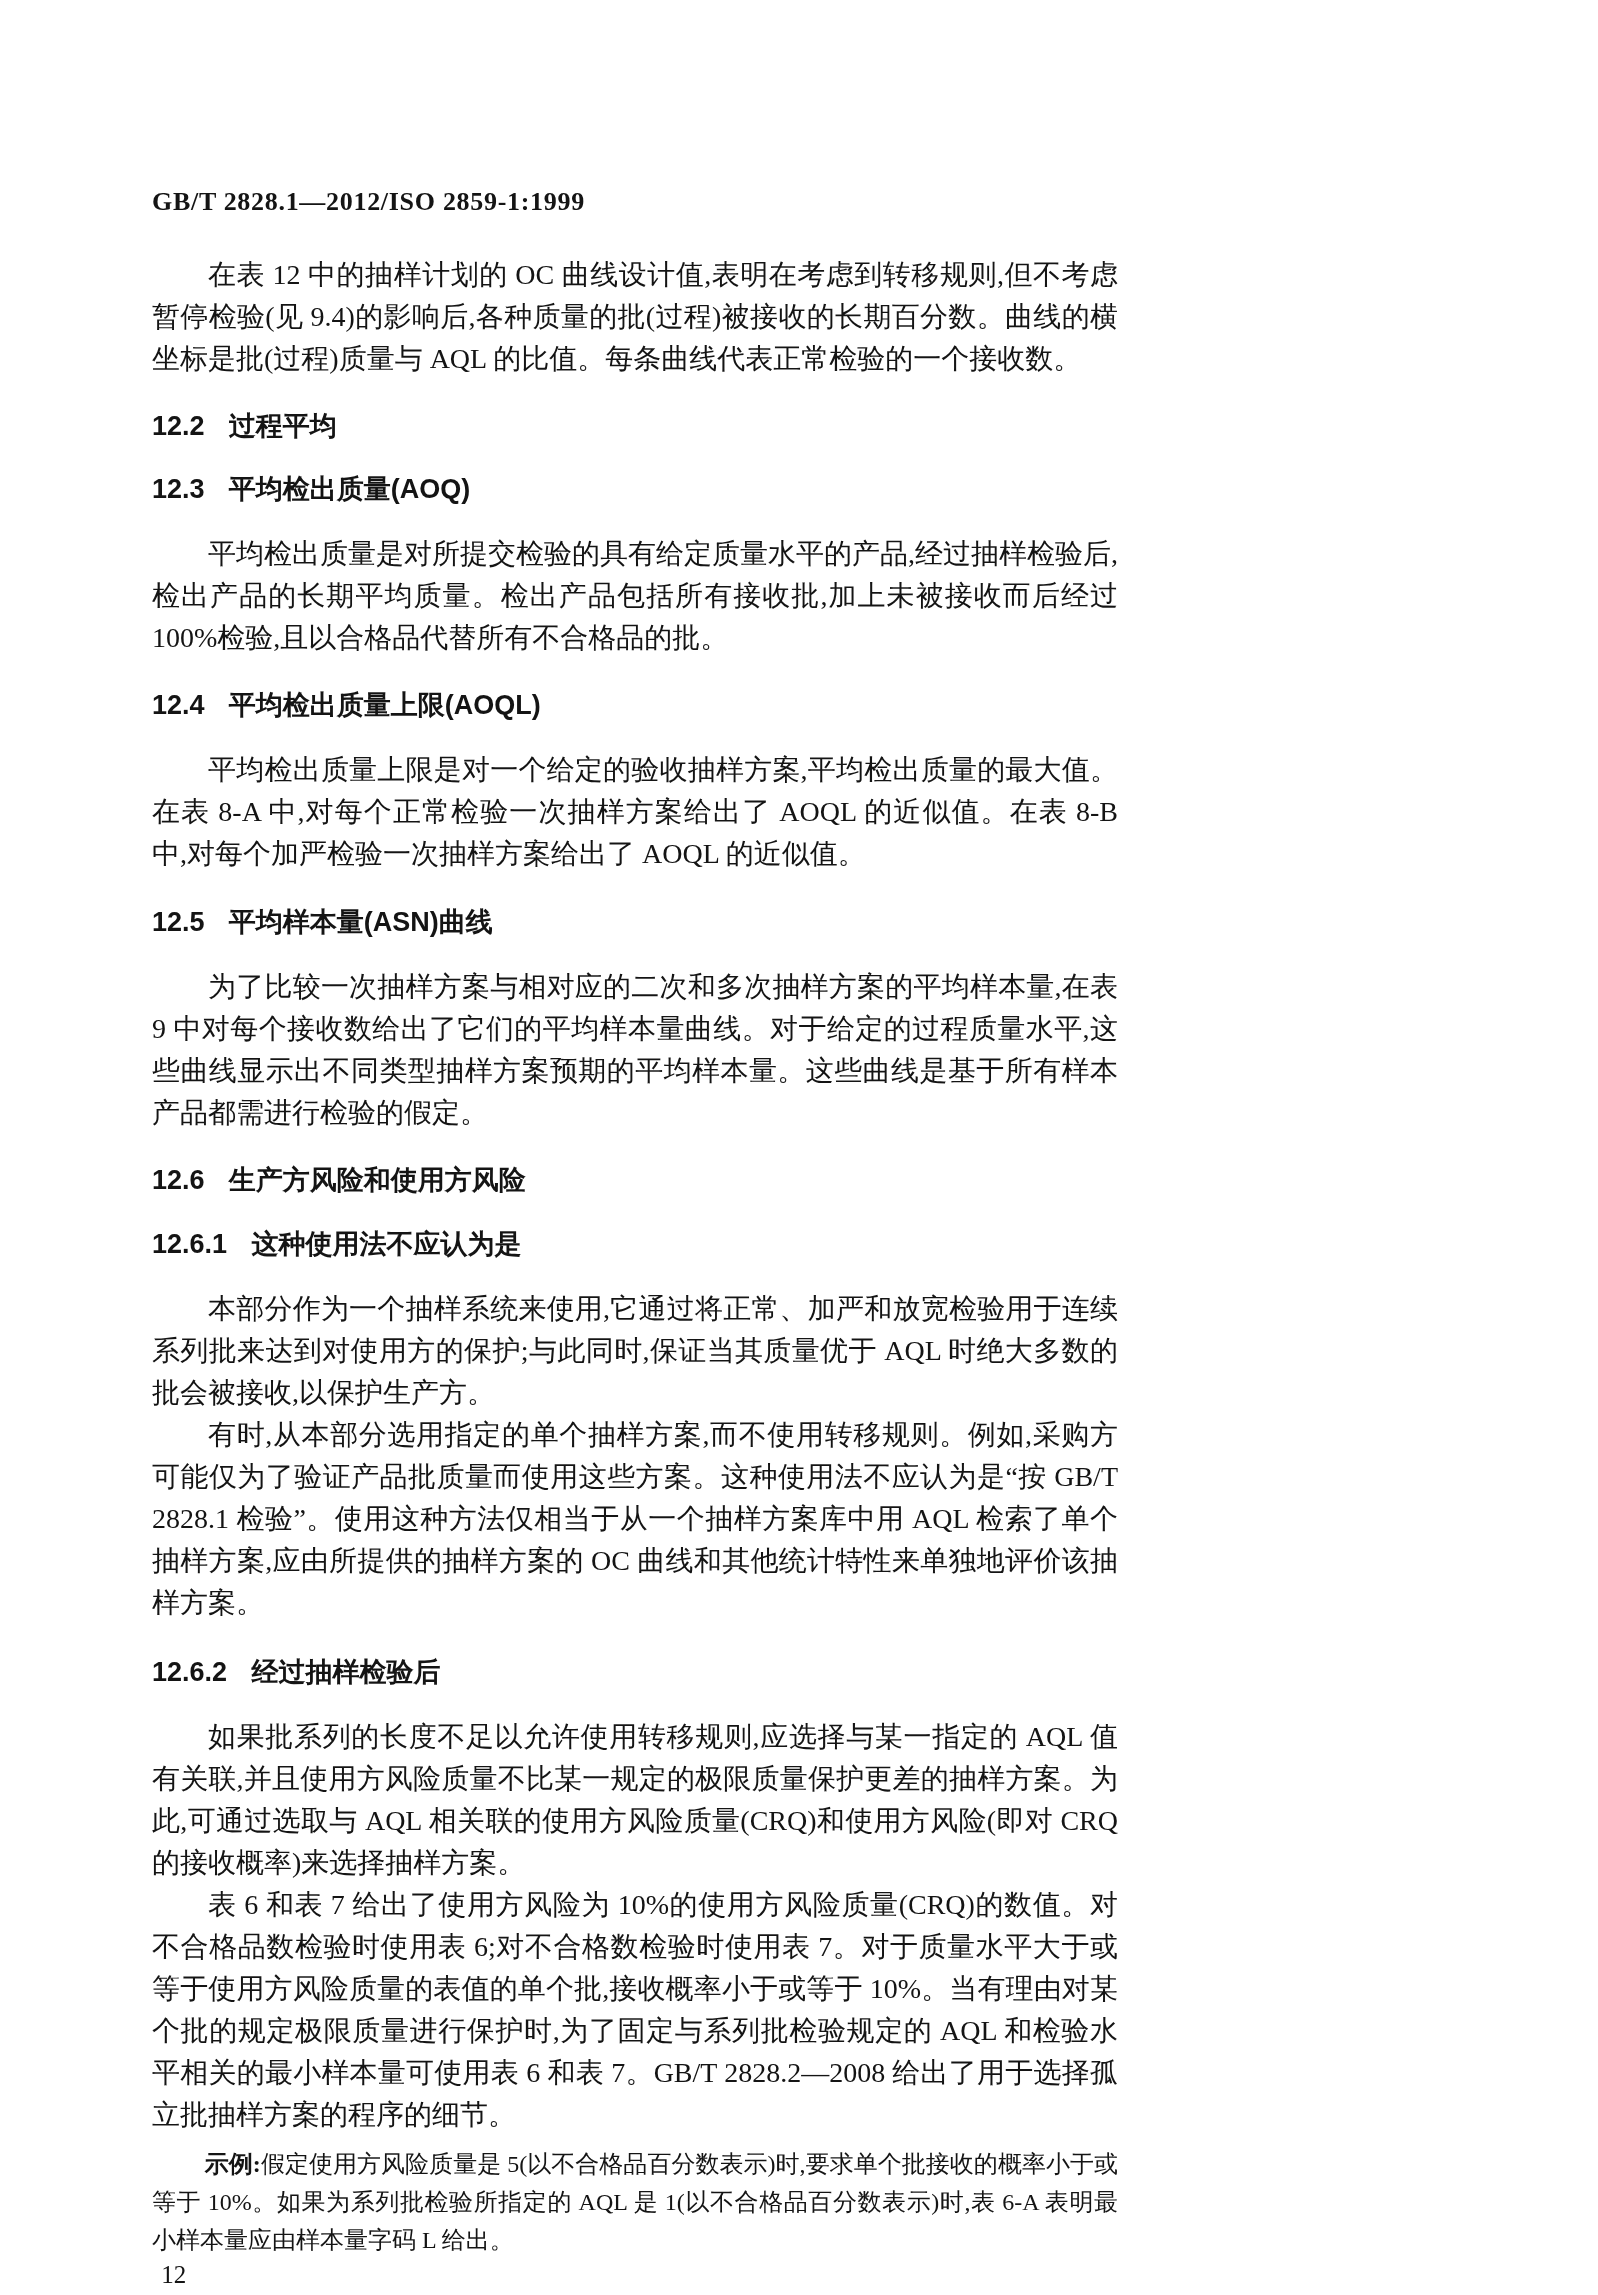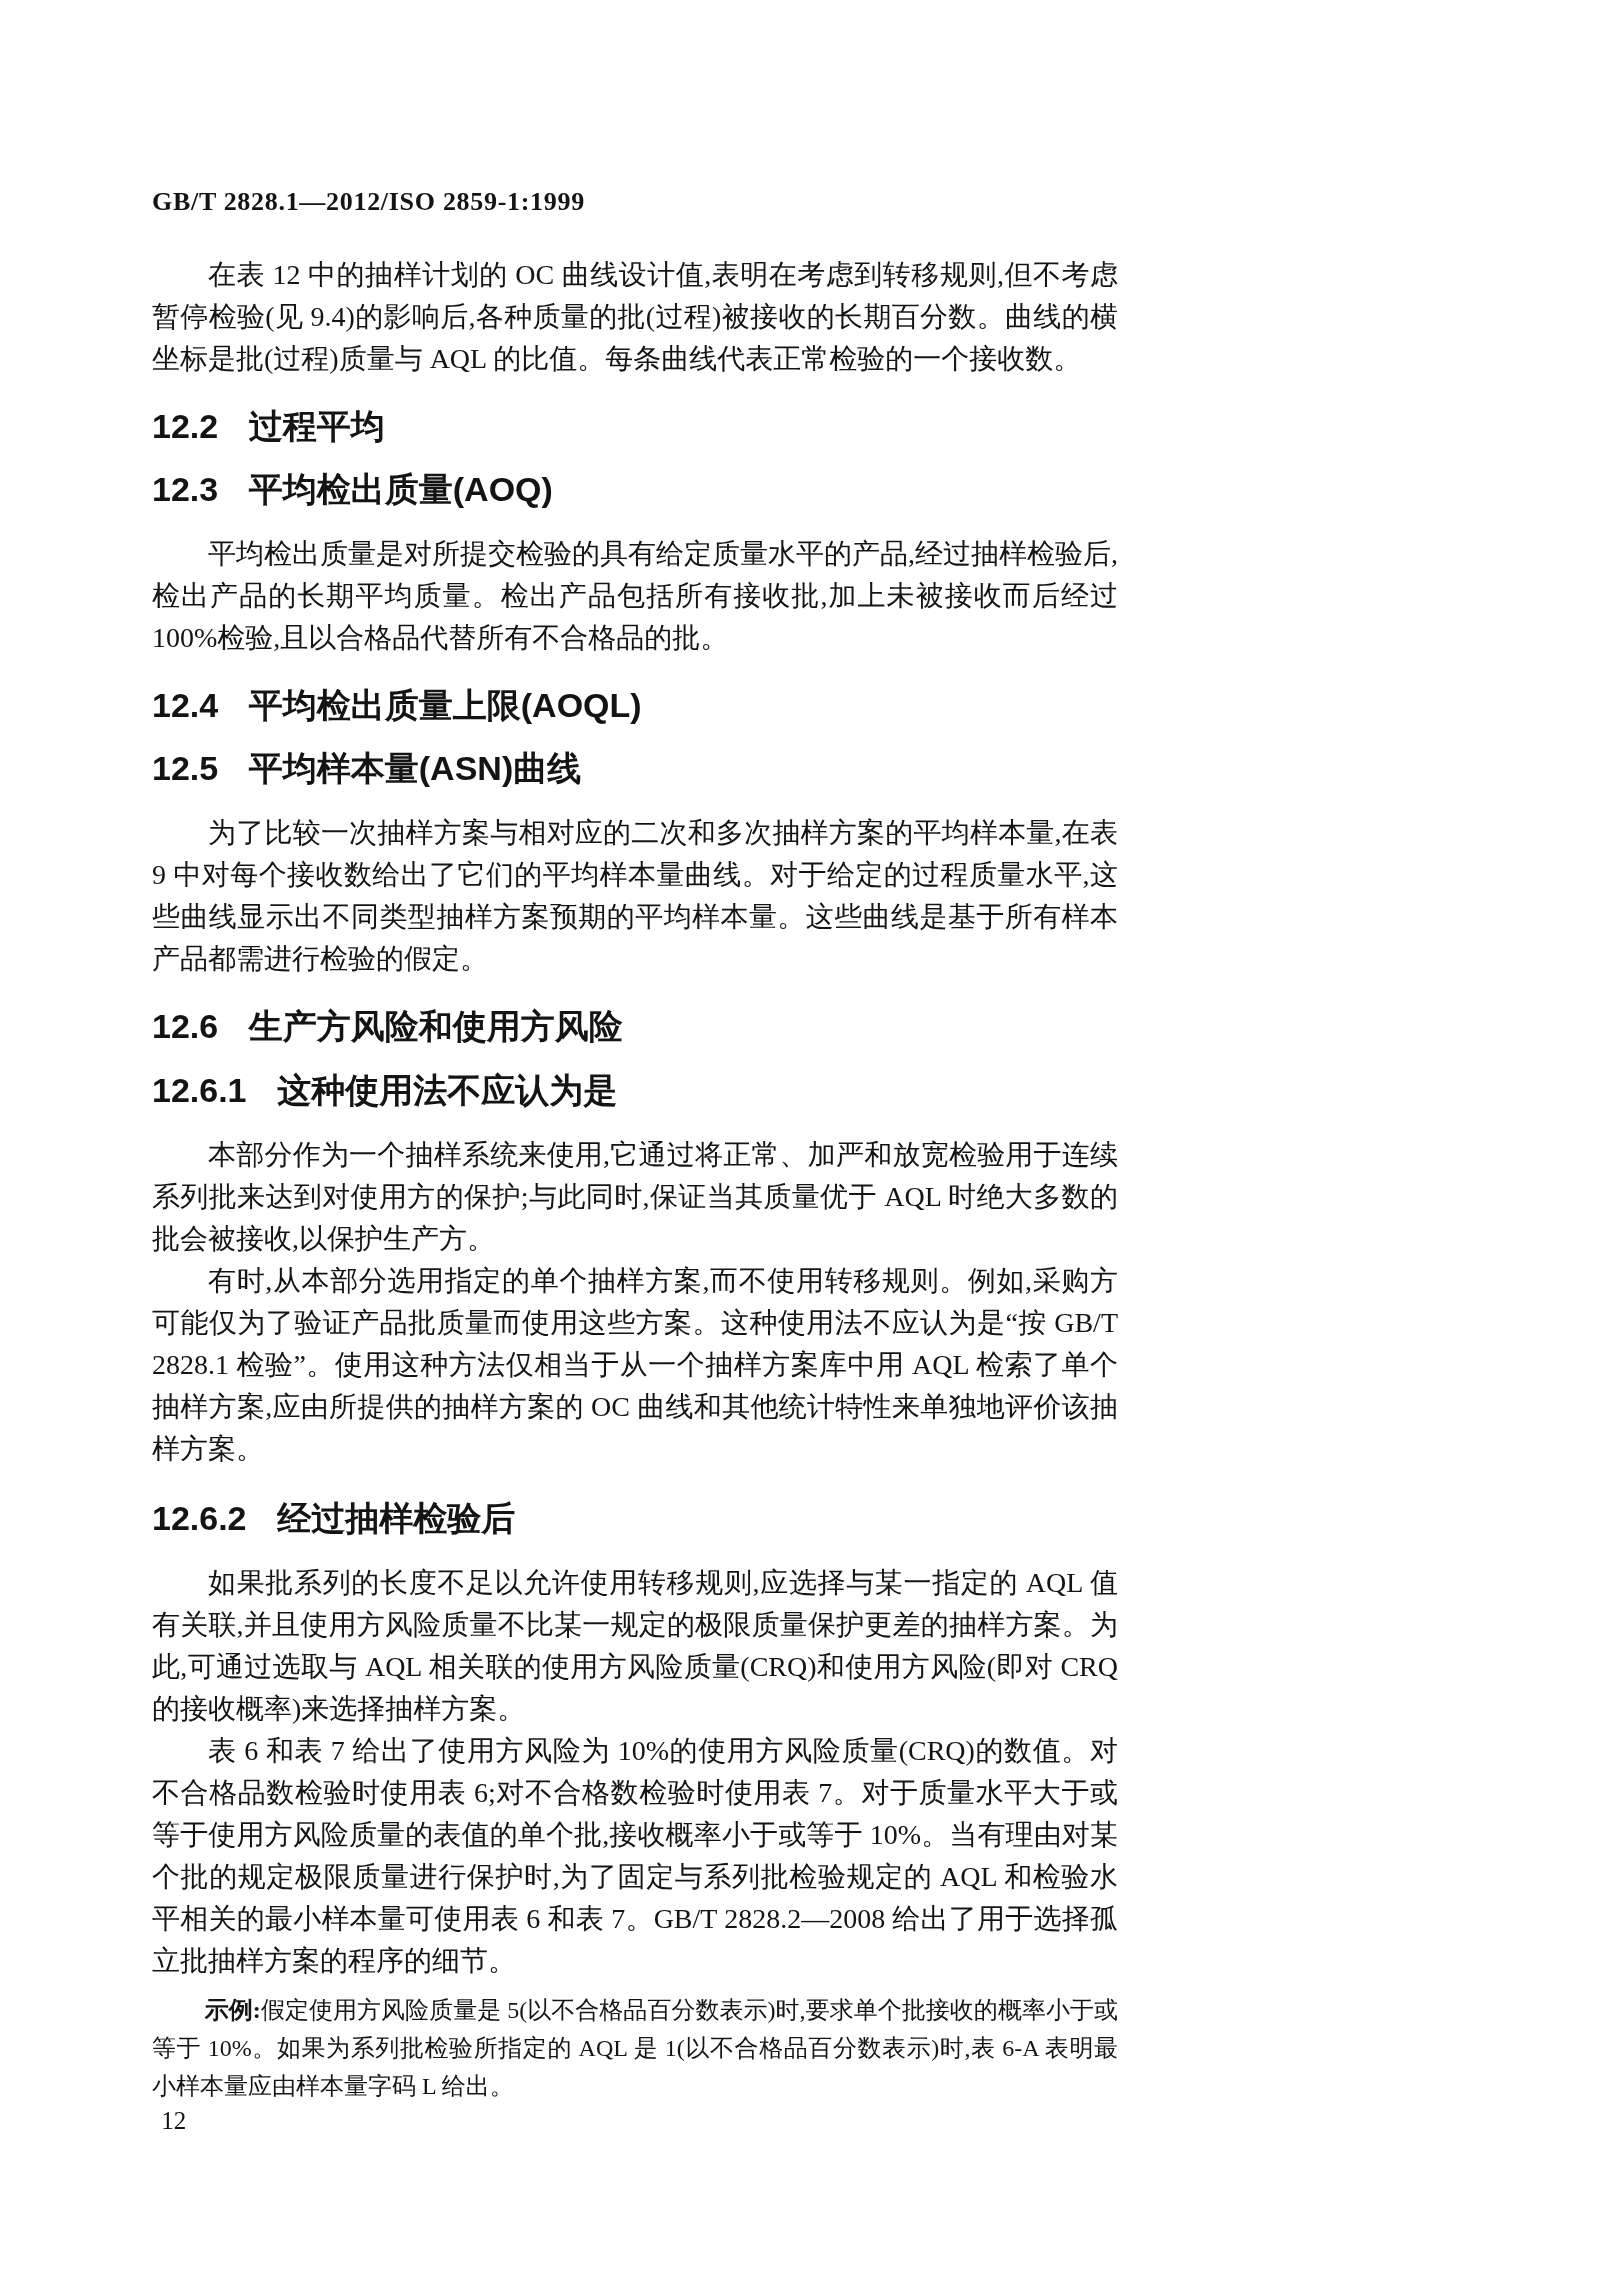--- a/index.html
+++ b/index.html
@@ -36,21 +36,21 @@
   }
   p.body-para {
     font-size: 28px;
     line-height: 42px;
     margin: 0;
     text-align: justify;
     text-indent: 2em;
     font-family: "Liberation Serif", "DejaVu Serif", serif;
   }
   h2.sec-heading, h3.sub-heading {
-    font-size: 34px;
+    font-size: 27px;
     font-weight: bold;
     line-height: 32px;
     margin: 30.5px 0 28px 0;
     font-family: "Liberation Sans", "DejaVu Sans", sans-serif;
   }
   h3.sub-heading {
     margin-top: 32px;
   }
   .sec-num {
     margin-right: 0.9em;
@@ -86,20 +86,21 @@
 
     <h2 class="sec-heading"><span class="sec-num">12.2</span><span>过程平均</span></h2>
 
 
     <h2 class="sec-heading"><span class="sec-num">12.3</span><span>平均检出质量(AOQ)</span></h2>
 
     <p class="body-para">平均检出质量是对所提交检验的具有给定质量水平的产品,经过抽样检验后,检出产品的长期平均质量。检出产品包括所有接收批,加上未被接收而后经过 100%检验,且以合格品代替所有不合格品的批。</p>
 
     <h2 class="sec-heading"><span class="sec-num">12.4</span><span>平均检出质量上限(AOQL)</span></h2>
 
+    <p class="body-para">平均检出质量上限是对一个给定的验收抽样方案,平均检出质量的最大值。在表 8-A 中,对每个正常检验一次抽样方案给出了 AOQL 的近似值。在表 8-B 中,对每个加严检验一次抽样方案给出了 AOQL 的近似值。</p>
 
     <h2 class="sec-heading"><span class="sec-num">12.5</span><span>平均样本量(ASN)曲线</span></h2>
 
     <p class="body-para">为了比较一次抽样方案与相对应的二次和多次抽样方案的平均样本量,在表 9 中对每个接收数给出了它们的平均样本量曲线。对于给定的过程质量水平,这些曲线显示出不同类型抽样方案预期的平均样本量。这些曲线是基于所有样本产品都需进行检验的假定。</p>
 
     <h2 class="sec-heading"><span class="sec-num">12.6</span><span>生产方风险和使用方风险</span></h2>
 
     <h3 class="sub-heading"><span class="sec-num">12.6.1</span><span>这种使用法不应认为是</span></h3>
 
     <p class="body-para">本部分作为一个抽样系统来使用,它通过将正常、加严和放宽检验用于连续系列批来达到对使用方的保护;与此同时,保证当其质量优于 AQL 时绝大多数的批会被接收,以保护生产方。</p>

